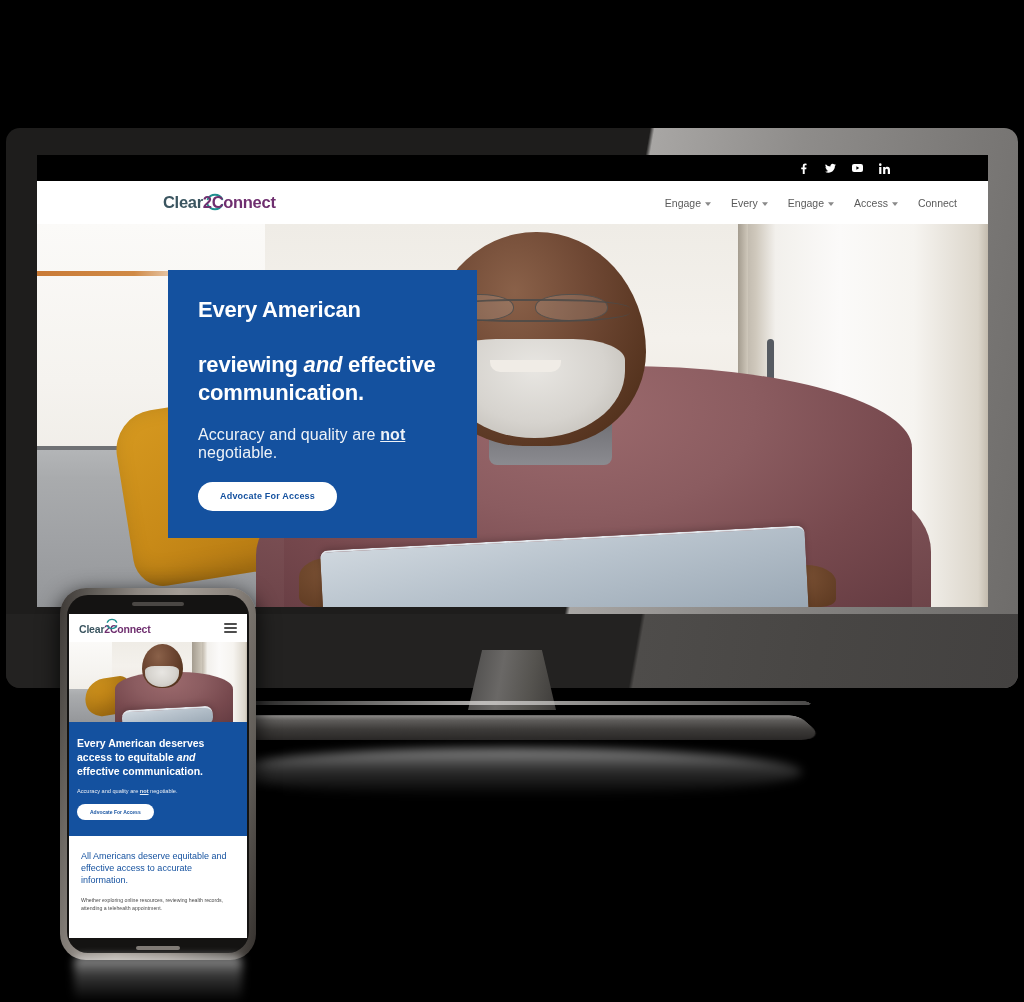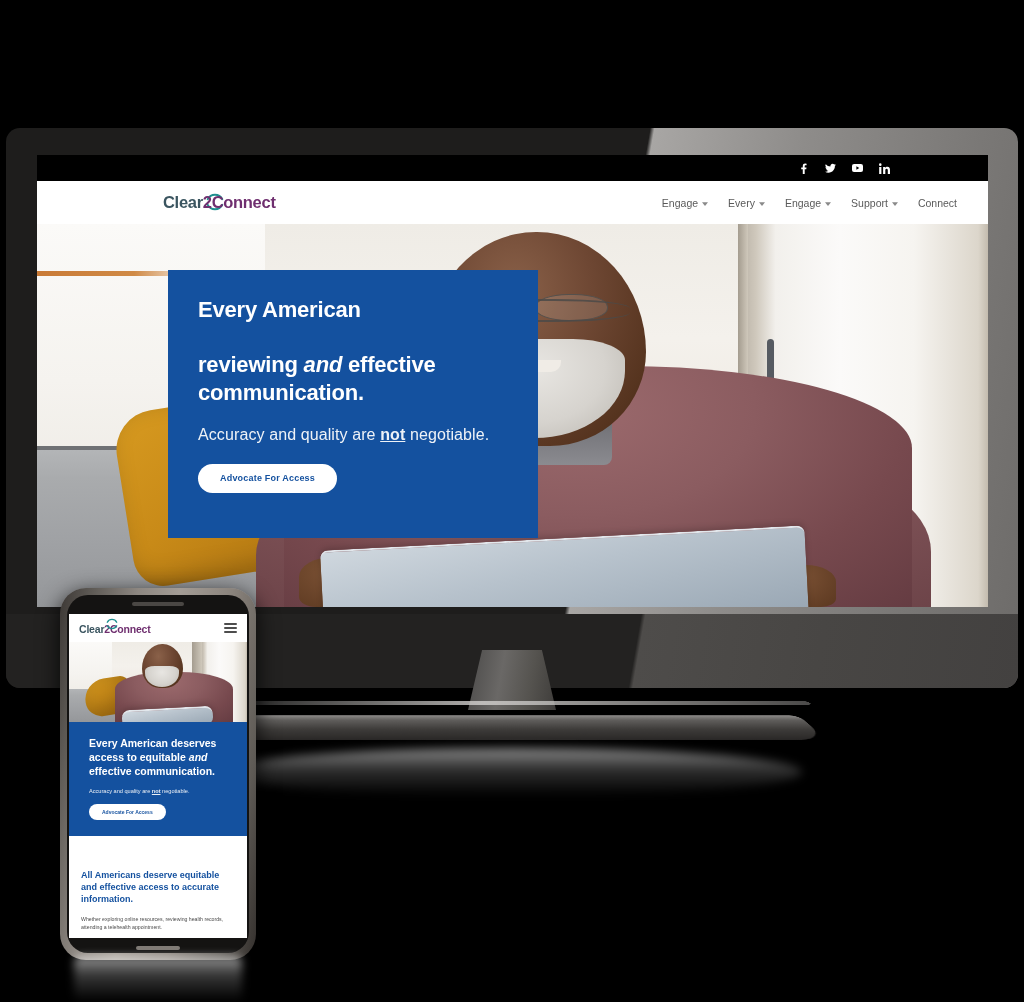--- a/index.html
+++ b/index.html
@@ -268,21 +268,21 @@
     position: absolute; right: 16%; bottom: 0; width: 8%; height: 11%;
     background: radial-gradient(ellipse at 50% 30%, #7c5235, #5b3820);
     border-radius: 40% 40% 20% 20%;
   }
 
   
   .hero-card {
     position: absolute;
     left: 131px;
     top: 46px;
-    width: 370px;
+    width: 309px;
     height: 268px;
     background: #14519f;
     padding: 26px 30px 0 30px;
   }
   .hero-title {
     color: #ffffff;
     font-size: 22px;
     line-height: 1.26;
     font-weight: bold;
     letter-spacing: -0.2px;
@@ -428,21 +428,21 @@
   .m-burger i { display: block; height: 1.6px; background: #4d4d4d; border-radius: 1px; }
 
   .m-hero-photo {
     position: relative;
     height: 80px;
     overflow: hidden;
     background: #e7e2da;
   }
   .m-blue {
     background: #14519f;
-    padding: 14px 12px 16px 20px;
+    padding: 14px 12px 16px 8px;
   }
   .m-title {
     color: #ffffff;
     font-size: 10.5px;
     line-height: 1.35;
     font-weight: bold;
   }
   .m-title em { font-style: italic; }
   .m-sub {
     color: #e9eef5;
@@ -467,22 +467,21 @@
     cursor: pointer;
   }
   .m-white {
     background: #ffffff;
     padding: 14px 12px 10px 12px;
   }
   .m-h2 {
     color: #14519f;
     font-size: 9px;
     line-height: 1.35;
-    font-weight: bold;
-    margin-top: 19px;
+    font-weight: normal;
   }
   .m-body {
     color: #4a4a4a;
     font-size: 5.2px;
     line-height: 1.55;
     margin-top: 10px;
   }
   .phone-reflection {
     position: absolute;
     left: 74px;
@@ -561,21 +560,21 @@
           </div>
           <div class="nav-item">
             <span>Engage</span>
             <span class="caret">
                 <svg viewBox="0 0 8 5" width="6" height="4">
                   <path d="M0 0h8L4 5z" fill="#8a8a8a"></path>
                 </svg>
               </span>
           </div>
           <div class="nav-item">
-            <span>Support</span>
+            <span>Access</span>
             <span class="caret">
                 <svg viewBox="0 0 8 5" width="6" height="4">
                   <path d="M0 0h8L4 5z" fill="#8a8a8a"></path>
                 </svg>
               </span>
           </div>
           <div class="nav-item">
             <span>Connect</span>
           </div>
         </div>

